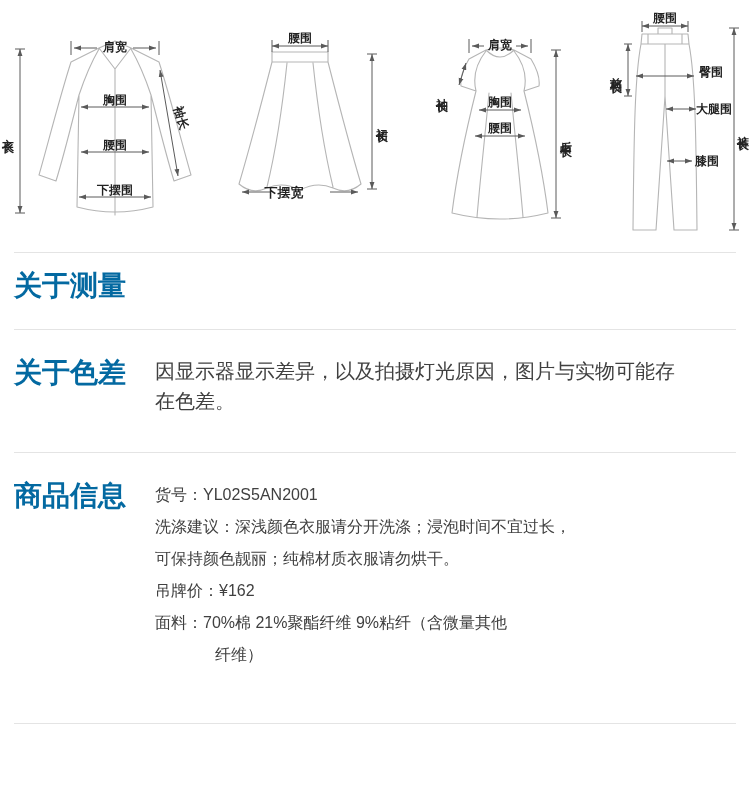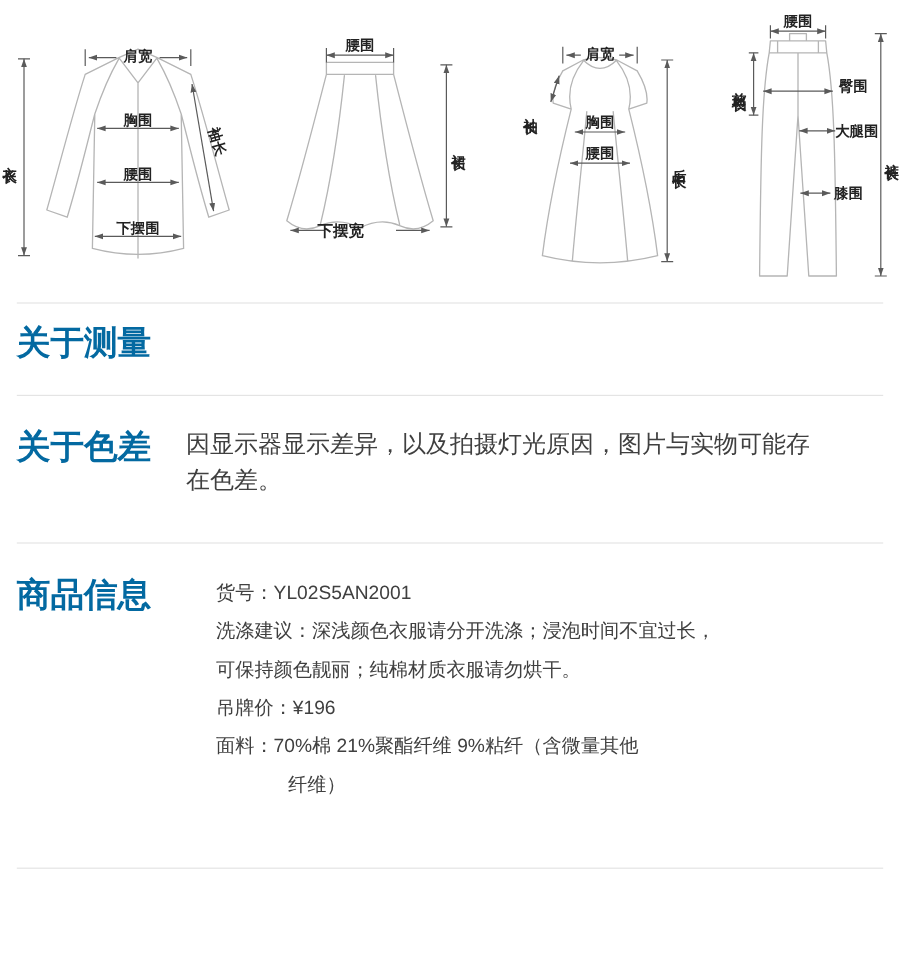--- a/index.html
+++ b/index.html
@@ -21,21 +21,21 @@
     white-space:nowrap; line-height:1; z-index:2;
   }
   .lbl.v { writing-mode:vertical-rl; text-orientation:upright; letter-spacing:2px; }
   .lbl.rot { transform:translate(-50%,-50%) rotate(74deg); }
   .lbl.big { font-size:13px; }
   
   .divider { height:1px; background:#e4e4e4; margin:0 14px; }
   .sec { display:flex; align-items:flex-start; }
   .sec.s1 { padding:16px 16px 26px 14px; }
   .sec.s2 { padding:26px 16px 36px 14px; }
-  .sec.s3 { padding:26px 16px 52px 14px;gap:25px; }
+  .sec.s3 { padding:26px 16px 52px 14px; }
   .sec h2 {
     flex:none; width:141px; margin:0;
     font-size:28px; line-height:34px; font-weight:bold; color:#0369a1;
   }
   .sec .body {
     flex:1; font-size:20px; line-height:30px; color:#404040;
     white-space:pre-line;
   }
   .sec .plist { flex:1; }
   .pline {
@@ -139,19 +139,19 @@
 </section>
 
 <div class="divider"></div>
 
 <section class="sec s3">
   <h2>商品信息</h2>
   <div class="plist">
     <p class="pline">货号：YL02S5AN2001</p>
     <p class="pline">洗涤建议：深浅颜色衣服请分开洗涤；浸泡时间不宜过长，
 可保持颜色靓丽；纯棉材质衣服请勿烘干。</p>
-    <p class="pline">吊牌价：¥196</p>
+    <p class="pline">吊牌价：¥162</p>
     <p class="pline hang">面料：70%棉 21%聚酯纤维 9%粘纤（含微量其他
 纤维）</p>
   </div>
 </section>
 
 <div class="divider"></div>
 
 </body></html>

